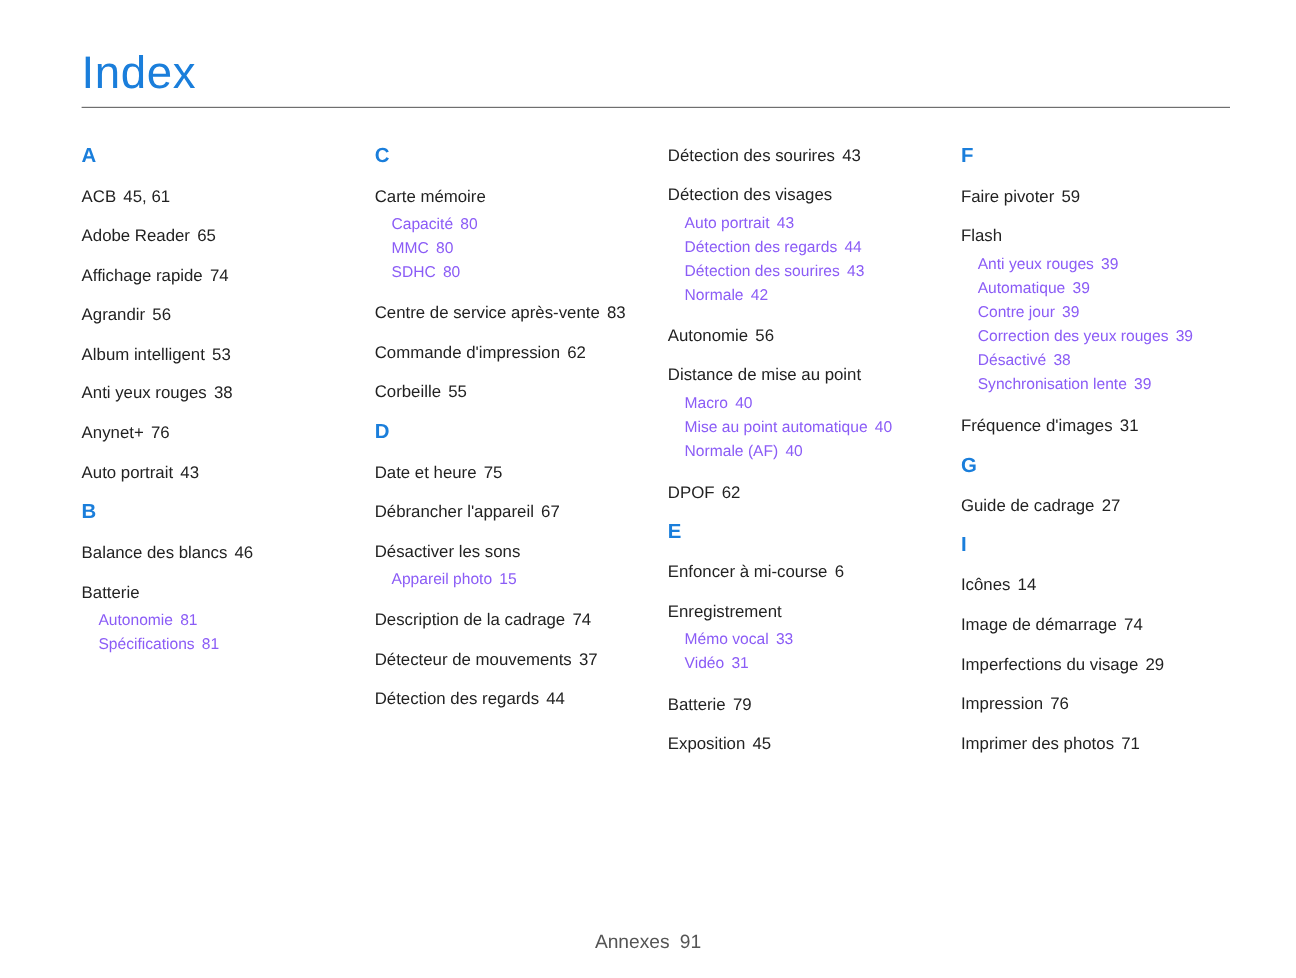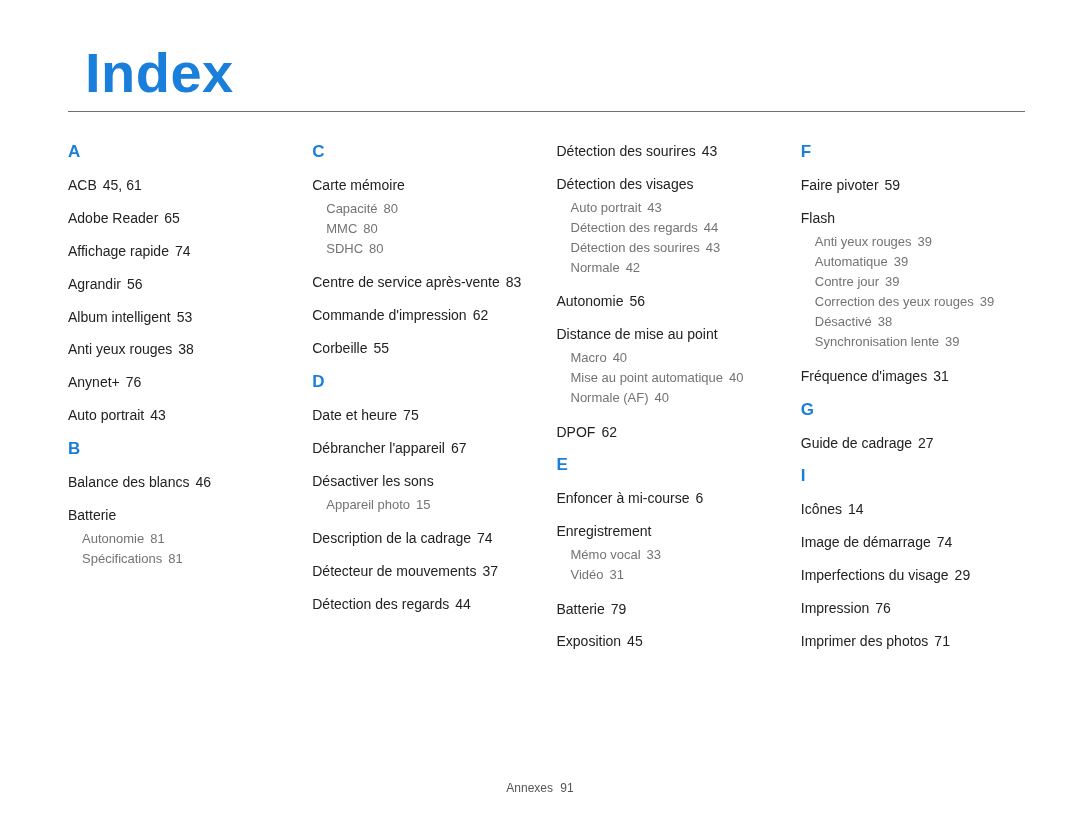--- a/index.html
+++ b/index.html
@@ -12,24 +12,24 @@
     color: #333;
   }
   .page {
     position: relative;
     width: 1080px;
     height: 815px;
     box-sizing: border-box;
     padding: 40px 55px 30px 68px;
   }
   .title {
-    font-size: 56px;
-    font-weight: 700;
+    font-size: 38px;
+    font-weight: 400;
     color: #1a7edb;
-    margin: 0 0 6px 17px;
+    margin: 0 0 6px 0;
     letter-spacing: 0.5px;
   }
   .rule {
     border: none;
     border-top: 1px solid #6f6f6f;
     margin: 0 0 30px 0;
   }
   .columns {
     display: flex;
     gap: 20px;
@@ -55,32 +55,32 @@
   }
   .lvl1.nogap {
     margin-bottom: 4px;
   }
   .sub {
     margin: 2px 0 14px 14px;
   }
   .lvl2 {
     font-size: 13px;
     line-height: 1.55;
-    color: #737373;
+    color: #8b5cf6;
   }
   .pg {
     margin-left: 6px;
   }
   .footer {
     position: absolute;
     bottom: 20px;
     left: 0;
     width: 100%;
     text-align: center;
-    font-size: 12px;
+    font-size: 16px;
     color: #555;
   }
   .footer-label { }
   .footer-page { margin-left: 4px; }
 </style>
 </head>
 <body>
 
 <div class="page">
   <h1 class="title">Index</h1>

